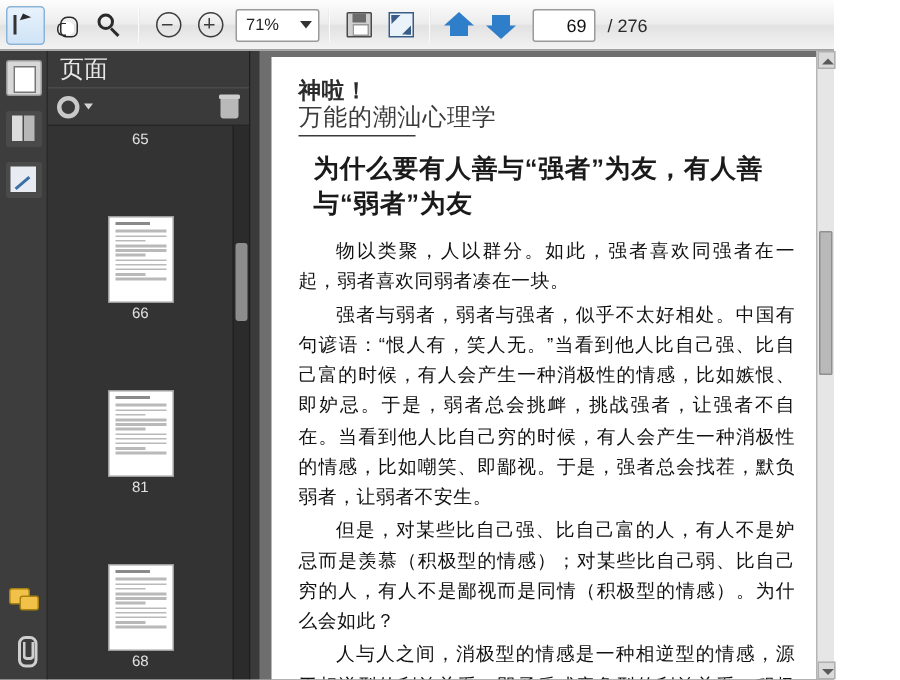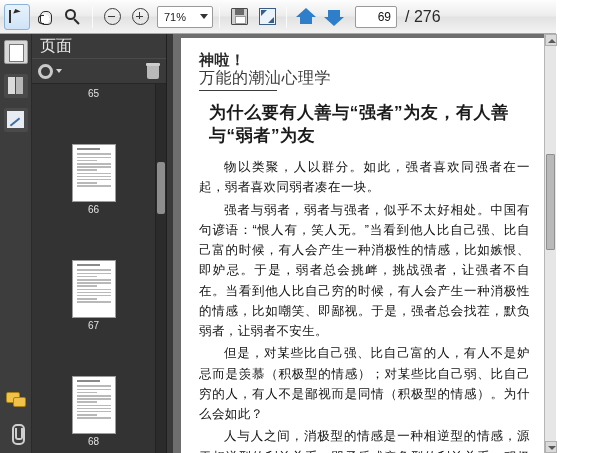--- a/index.html
+++ b/index.html
@@ -75,21 +75,21 @@
     border: 1px solid #9a9a9a;
     border-radius: 2px;
     font-size: 12px;
     color: #111;
     text-align: right;
     padding: 0 5px;
     line-height: 20px;
     margin-left: 6px;
   }
   .page-total {
-    font-size: 16px;
+    font-size: 12px;
     color: #2a2a2a;
     margin-left: 6px;
     text-align: center;
   }
   .ic-cursor { width:16px;height:16px;position:relative;}
   .ic-cursor .ibar { position:absolute; left:0; top:1px; width:4px; height:13px; border-left:2px solid #333; }
   .ic-cursor .arw {
     position:absolute; left:5px; top:1px; width:0;height:0;
     border-left:6px solid #2a2a2a; border-bottom:5px solid transparent; border-top:0;
     transform: rotate(25deg);
@@ -474,21 +474,21 @@
                 <div class="tl short"></div>
                 <div class="tl"></div>
               <div class="tl"></div>
                 <div class="tl"></div>
                 <div class="tl short"></div>
                 <div class="tl"></div>
             </div>
           </div>
 
           <div class="thumb-item">
-            <div class="thumb-num">67</div>
+            <div class="thumb-num">81</div>
             <div class="thumb-page">
               <div class="tl title"></div>
                 <div class="tl"></div>
                 <div class="tl"></div>
                 <div class="tl short"></div>
               <div class="tl"></div>
                 <div class="tl"></div>
                 <div class="tl short"></div>
                 <div class="tl"></div>
               <div class="tl"></div>

